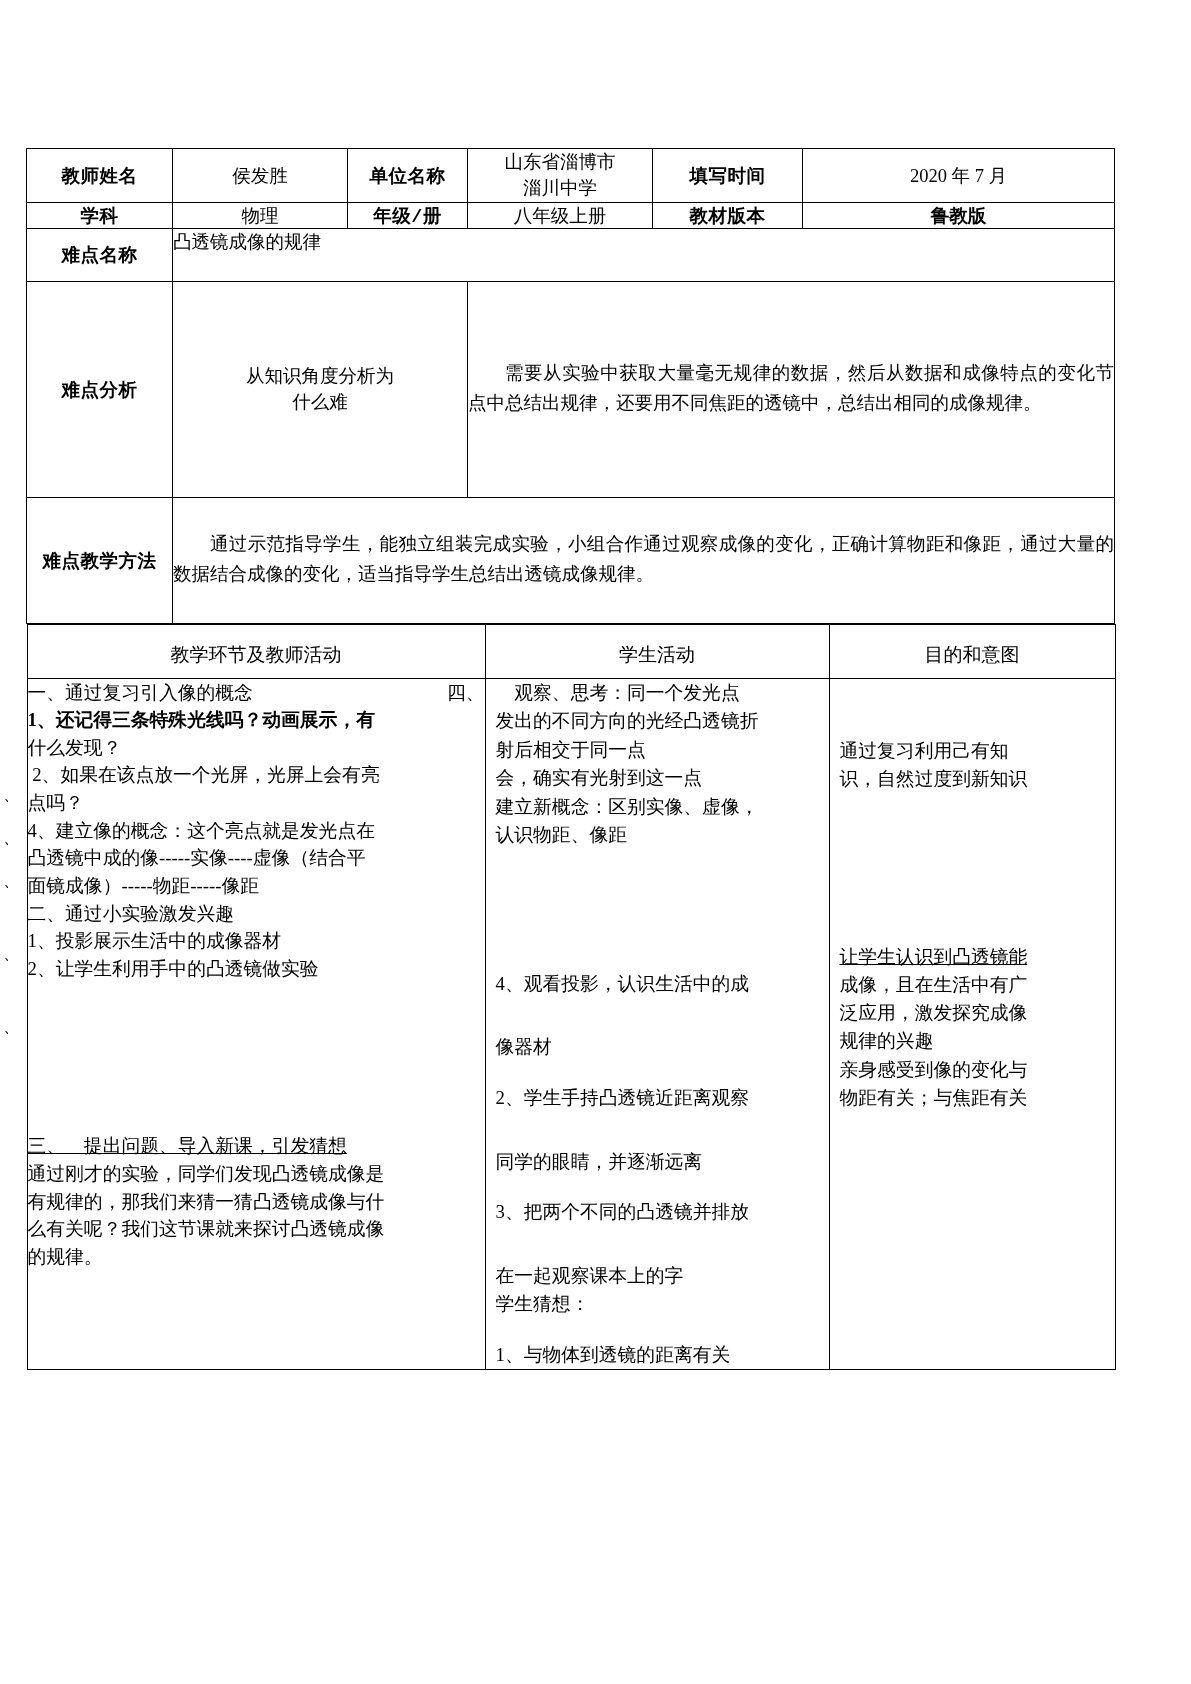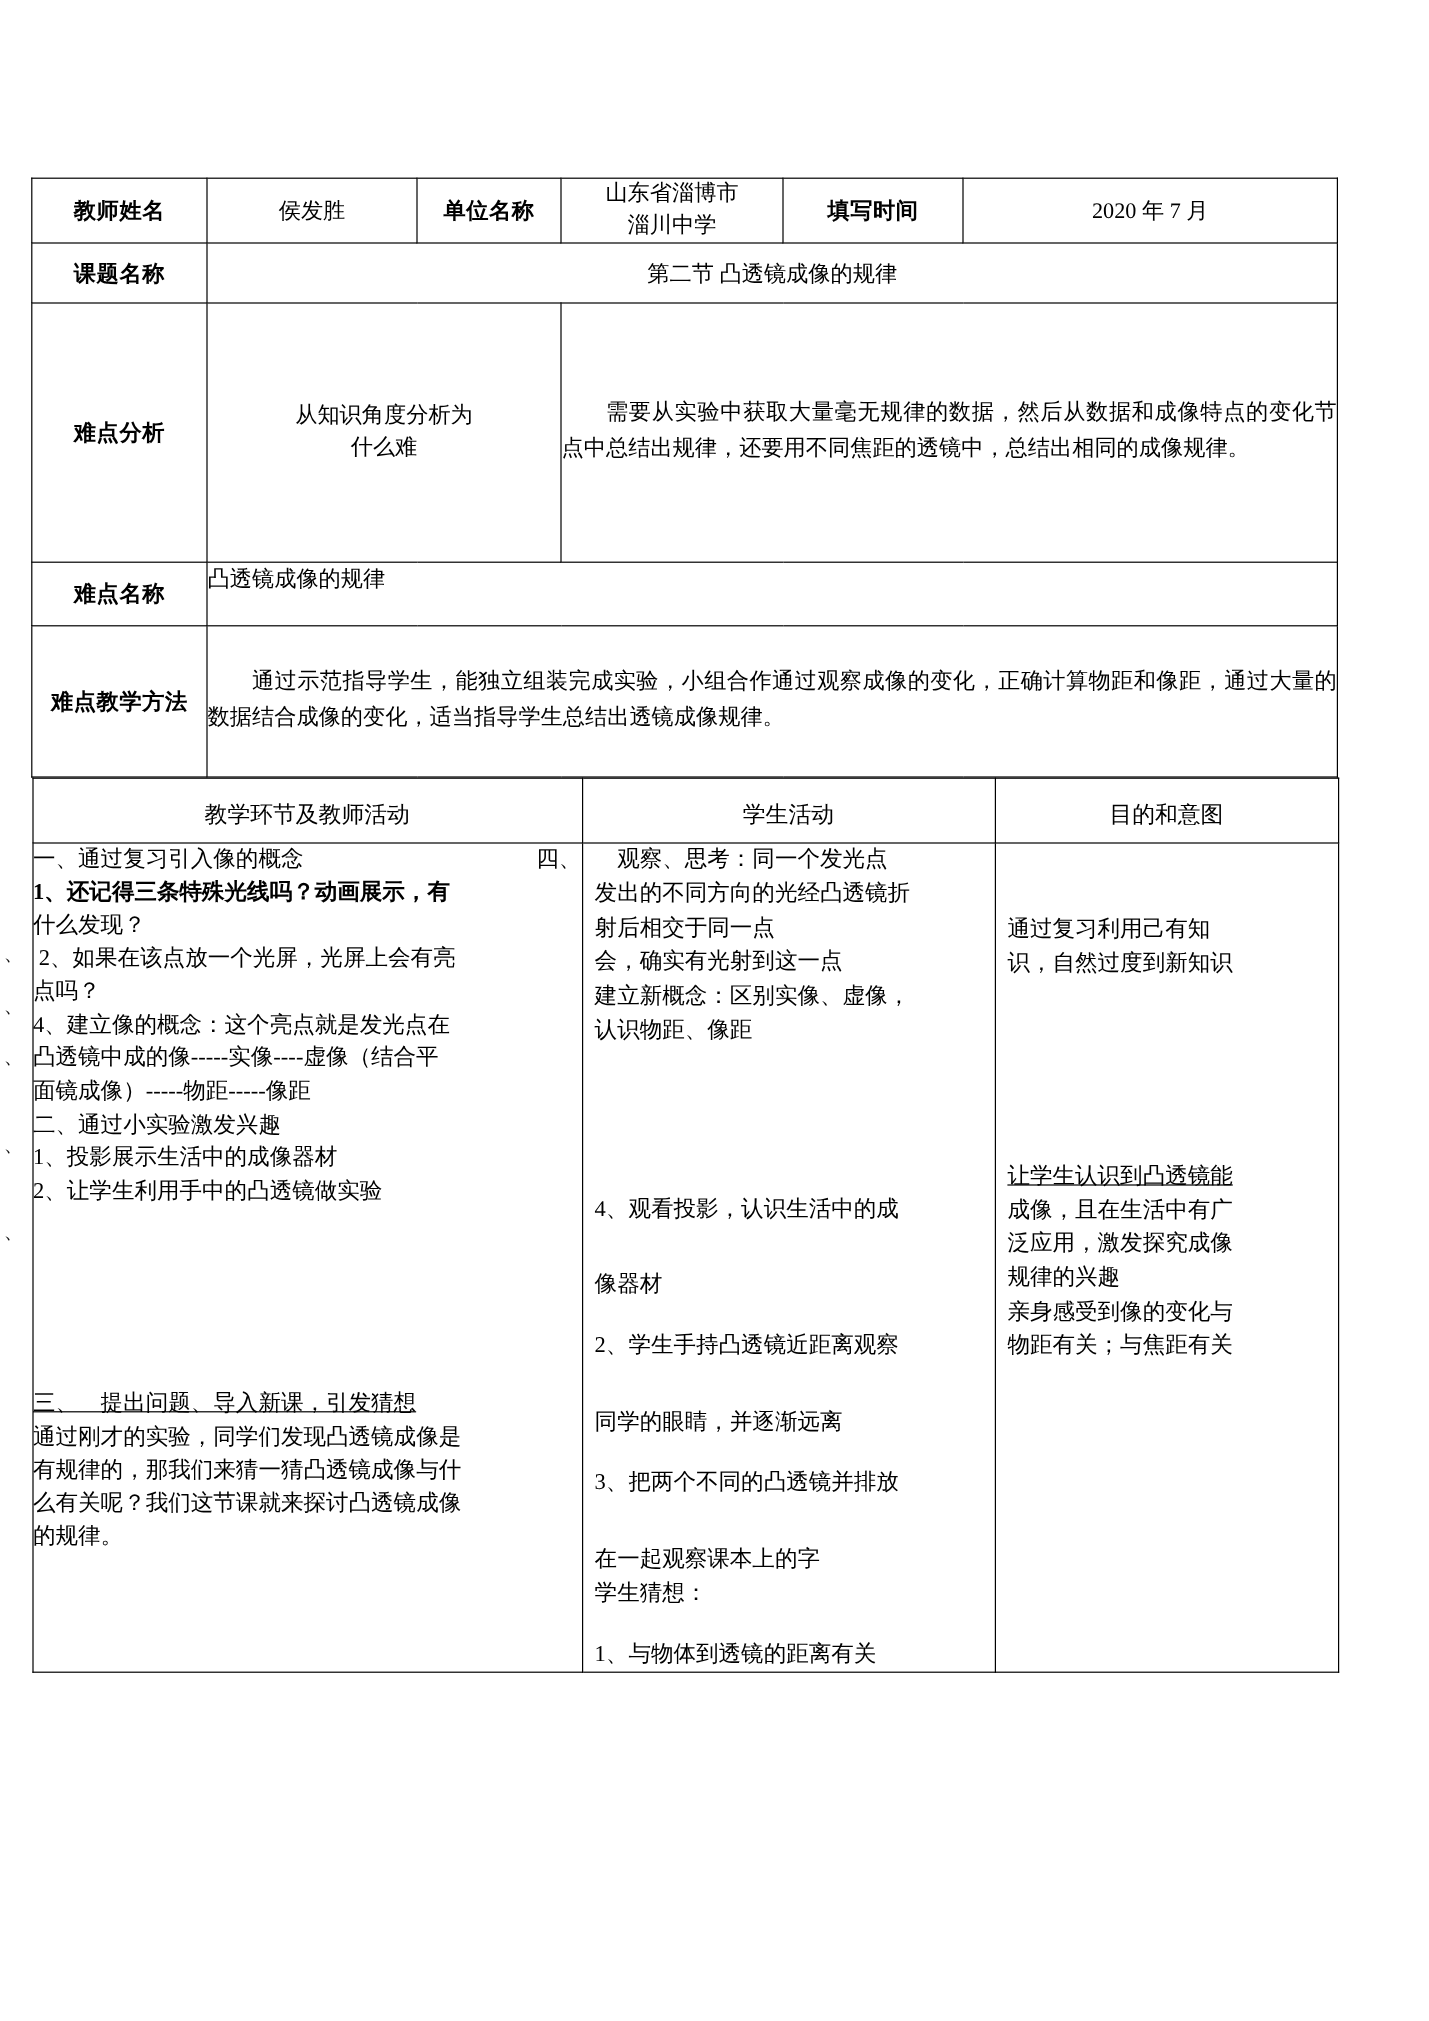--- a/index.html
+++ b/index.html
@@ -155,40 +155,44 @@
         <td class="val cellpad">侯发胜</td>
         <td class="lbl cellpad">单位名称</td>
         <td class="val cellpad two-line">
           <div>山东省淄博市</div>
           <div>淄川中学</div>
         </td>
         <td class="lbl cellpad">填写时间</td>
         <td class="val cellpad">2020 年 7 月</td>
       </tr>
 
-
-      <tr>
-        <td class="lbl cellpad">课题名称</td>
-        <td class="val cellpad" colspan="5" style="padding:12px 6px">第二节  凸透镜成像的规律</td>
+      <tr>
+        <td class="lbl cellpad">学科</td>
+        <td class="val cellpad">物理</td>
+        <td class="lbl cellpad">年级/册</td>
+        <td class="val cellpad">八年级上册</td>
+        <td class="lbl cellpad">教材版本</td>
+        <td class="val cellpad bold">鲁教版</td>
+      </tr>
+
+
+      <tr>
+        <td class="lbl cellpad" style="height:52px">难点名称</td>
+        <td colspan="5" class="left-text" style="vertical-align:top">凸透镜成像的规律</td>
       </tr>
 
       <tr>
         <td class="lbl" style="height:215px">难点分析</td>
         <td class="val two-line" colspan="2" style="padding:6px">
           <div>从知识角度分析为</div>
           <div>什么难</div>
         </td>
         <td colspan="3" class="para" style="vertical-align:middle">
           <span class="indent">需要从实验中获取大量毫无规律的数据，然后从数据和成像特点的变化节点中总结出规律，还要用不同焦距的透镜中，总结出相同的成像规律。</span>
         </td>
-      </tr>
-
-      <tr>
-        <td class="lbl cellpad" style="height:52px">难点名称</td>
-        <td colspan="5" class="left-text" style="vertical-align:top">凸透镜成像的规律</td>
       </tr>
 
       <tr>
         <td class="lbl" style="height:125px">难点教学方法</td>
         <td colspan="5" class="para" style="vertical-align:middle">
           <span class="indent">通过示范指导学生，能独立组装完成实验，小组合作通过观察成像的变化，正确计算物距和像距，通过大量的数据结合成像的变化，适当指导学生总结出透镜成像规律。</span>
         </td>
       </tr>
 
 

